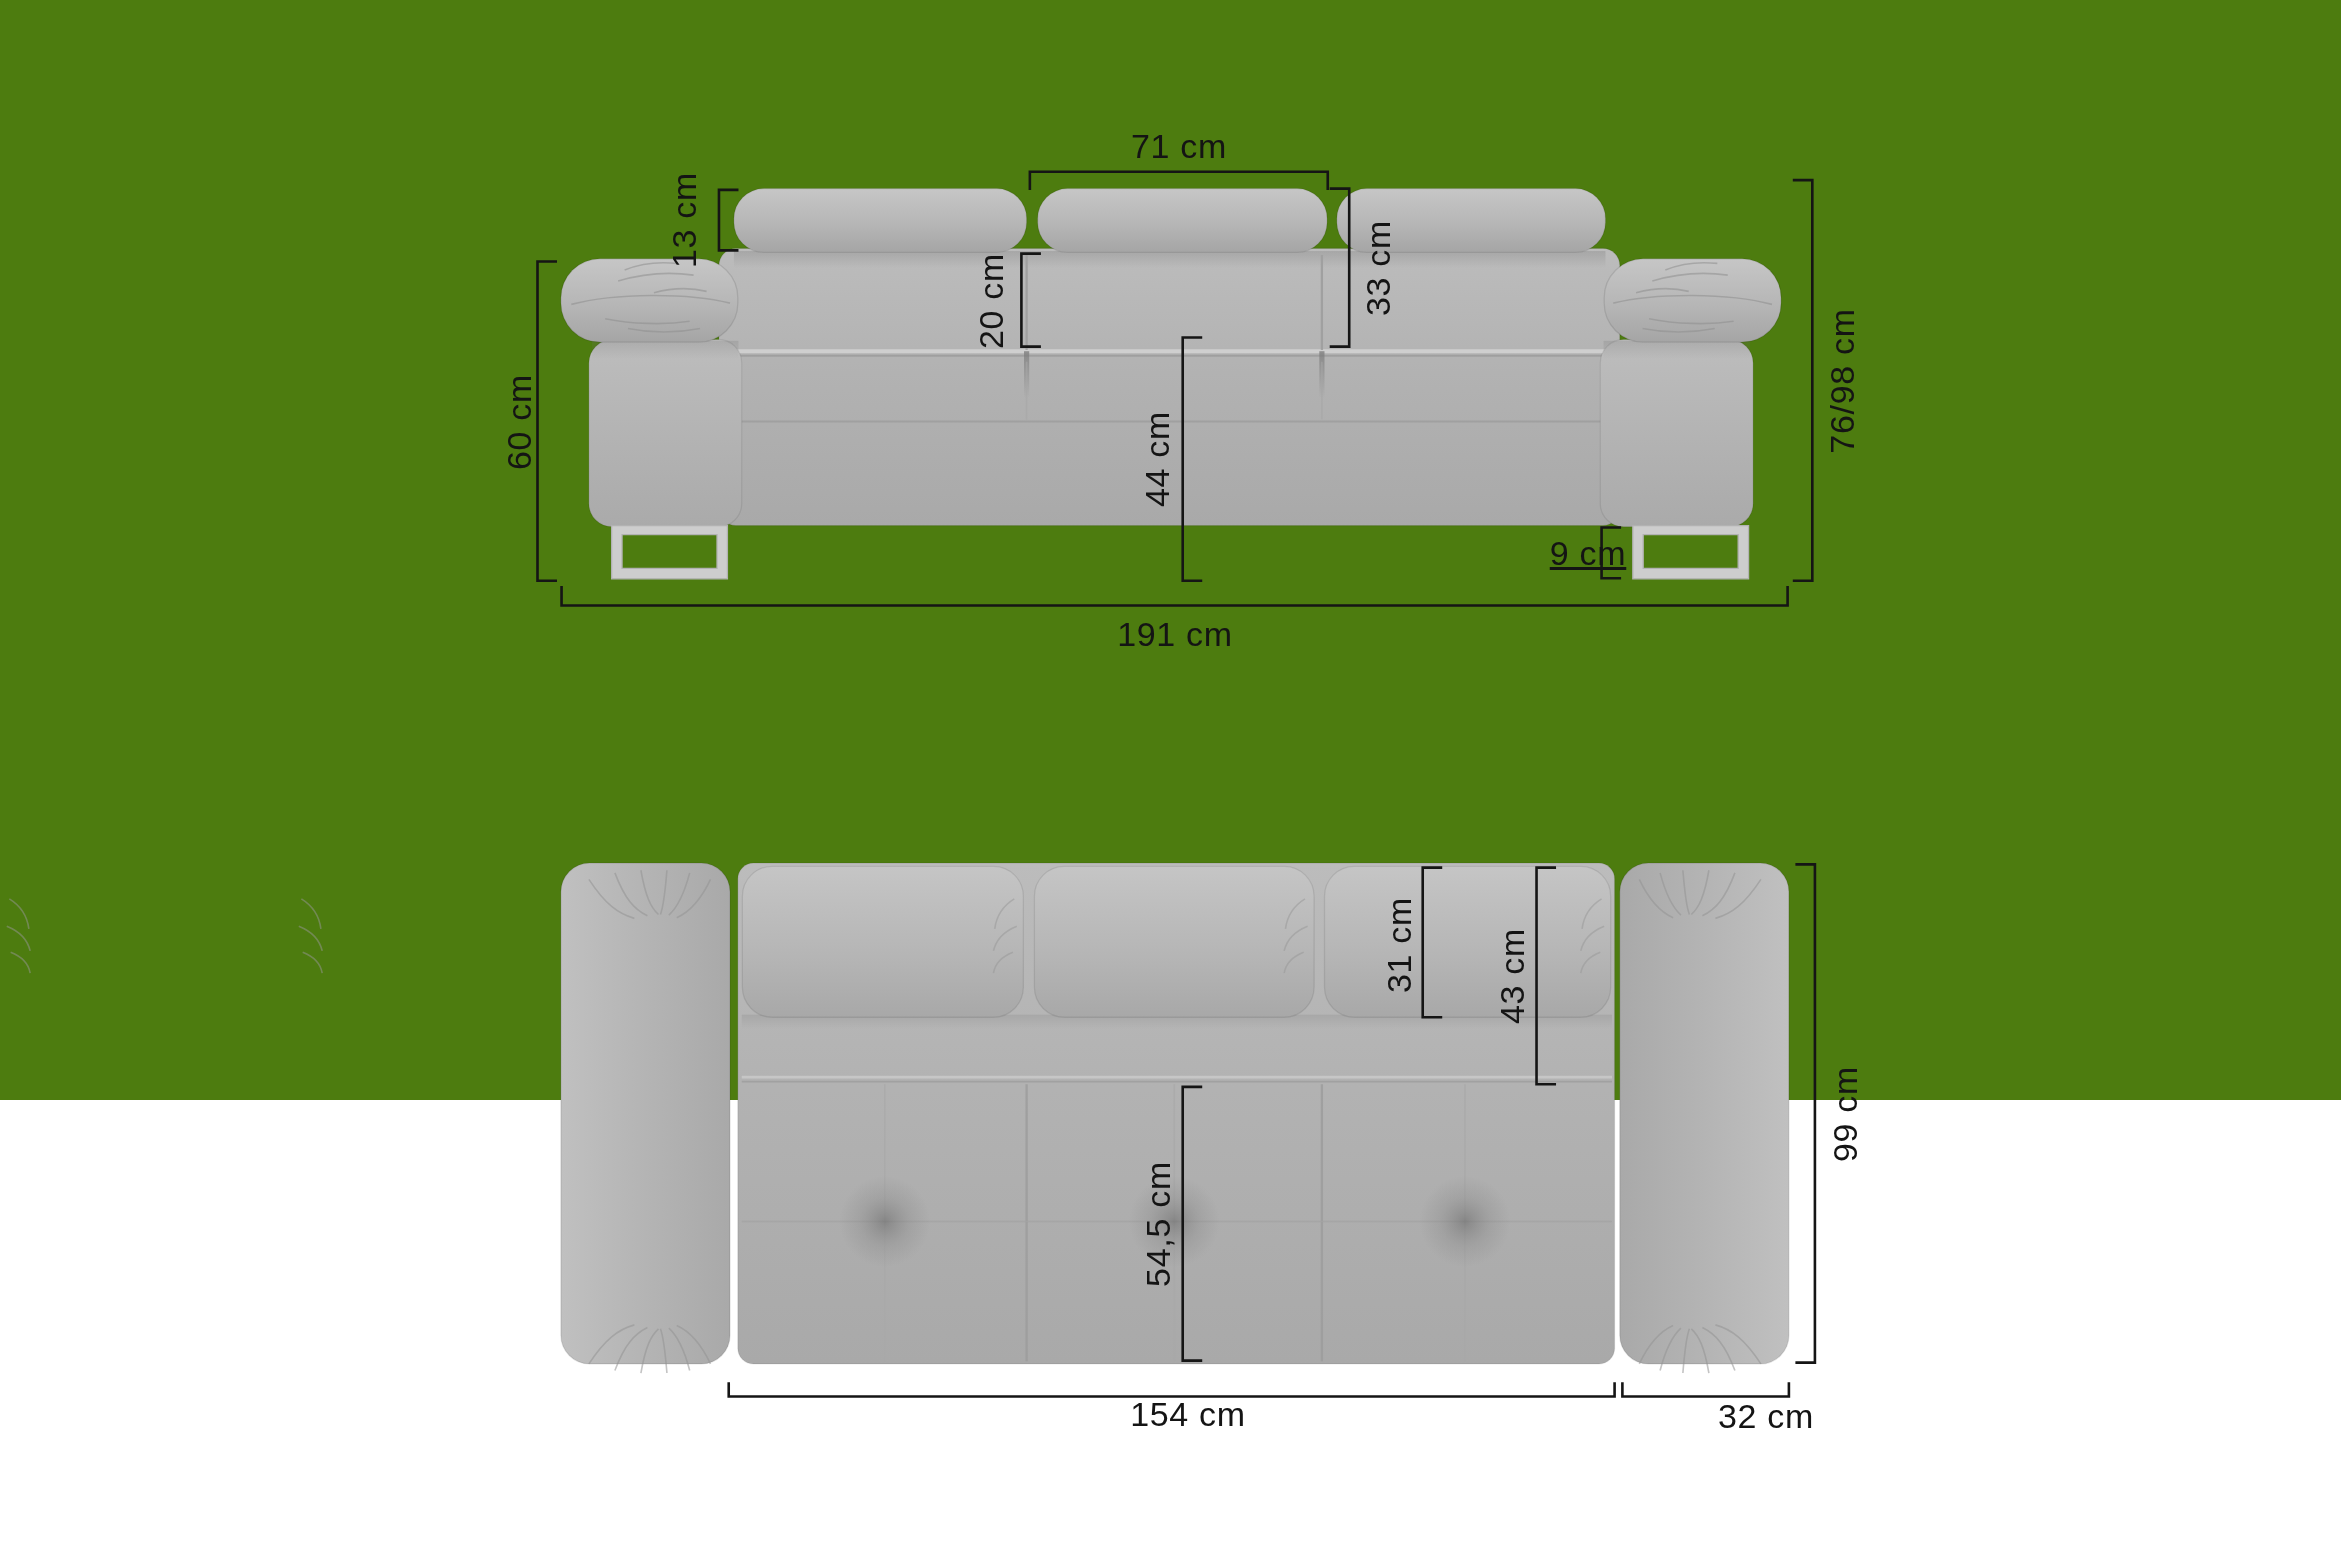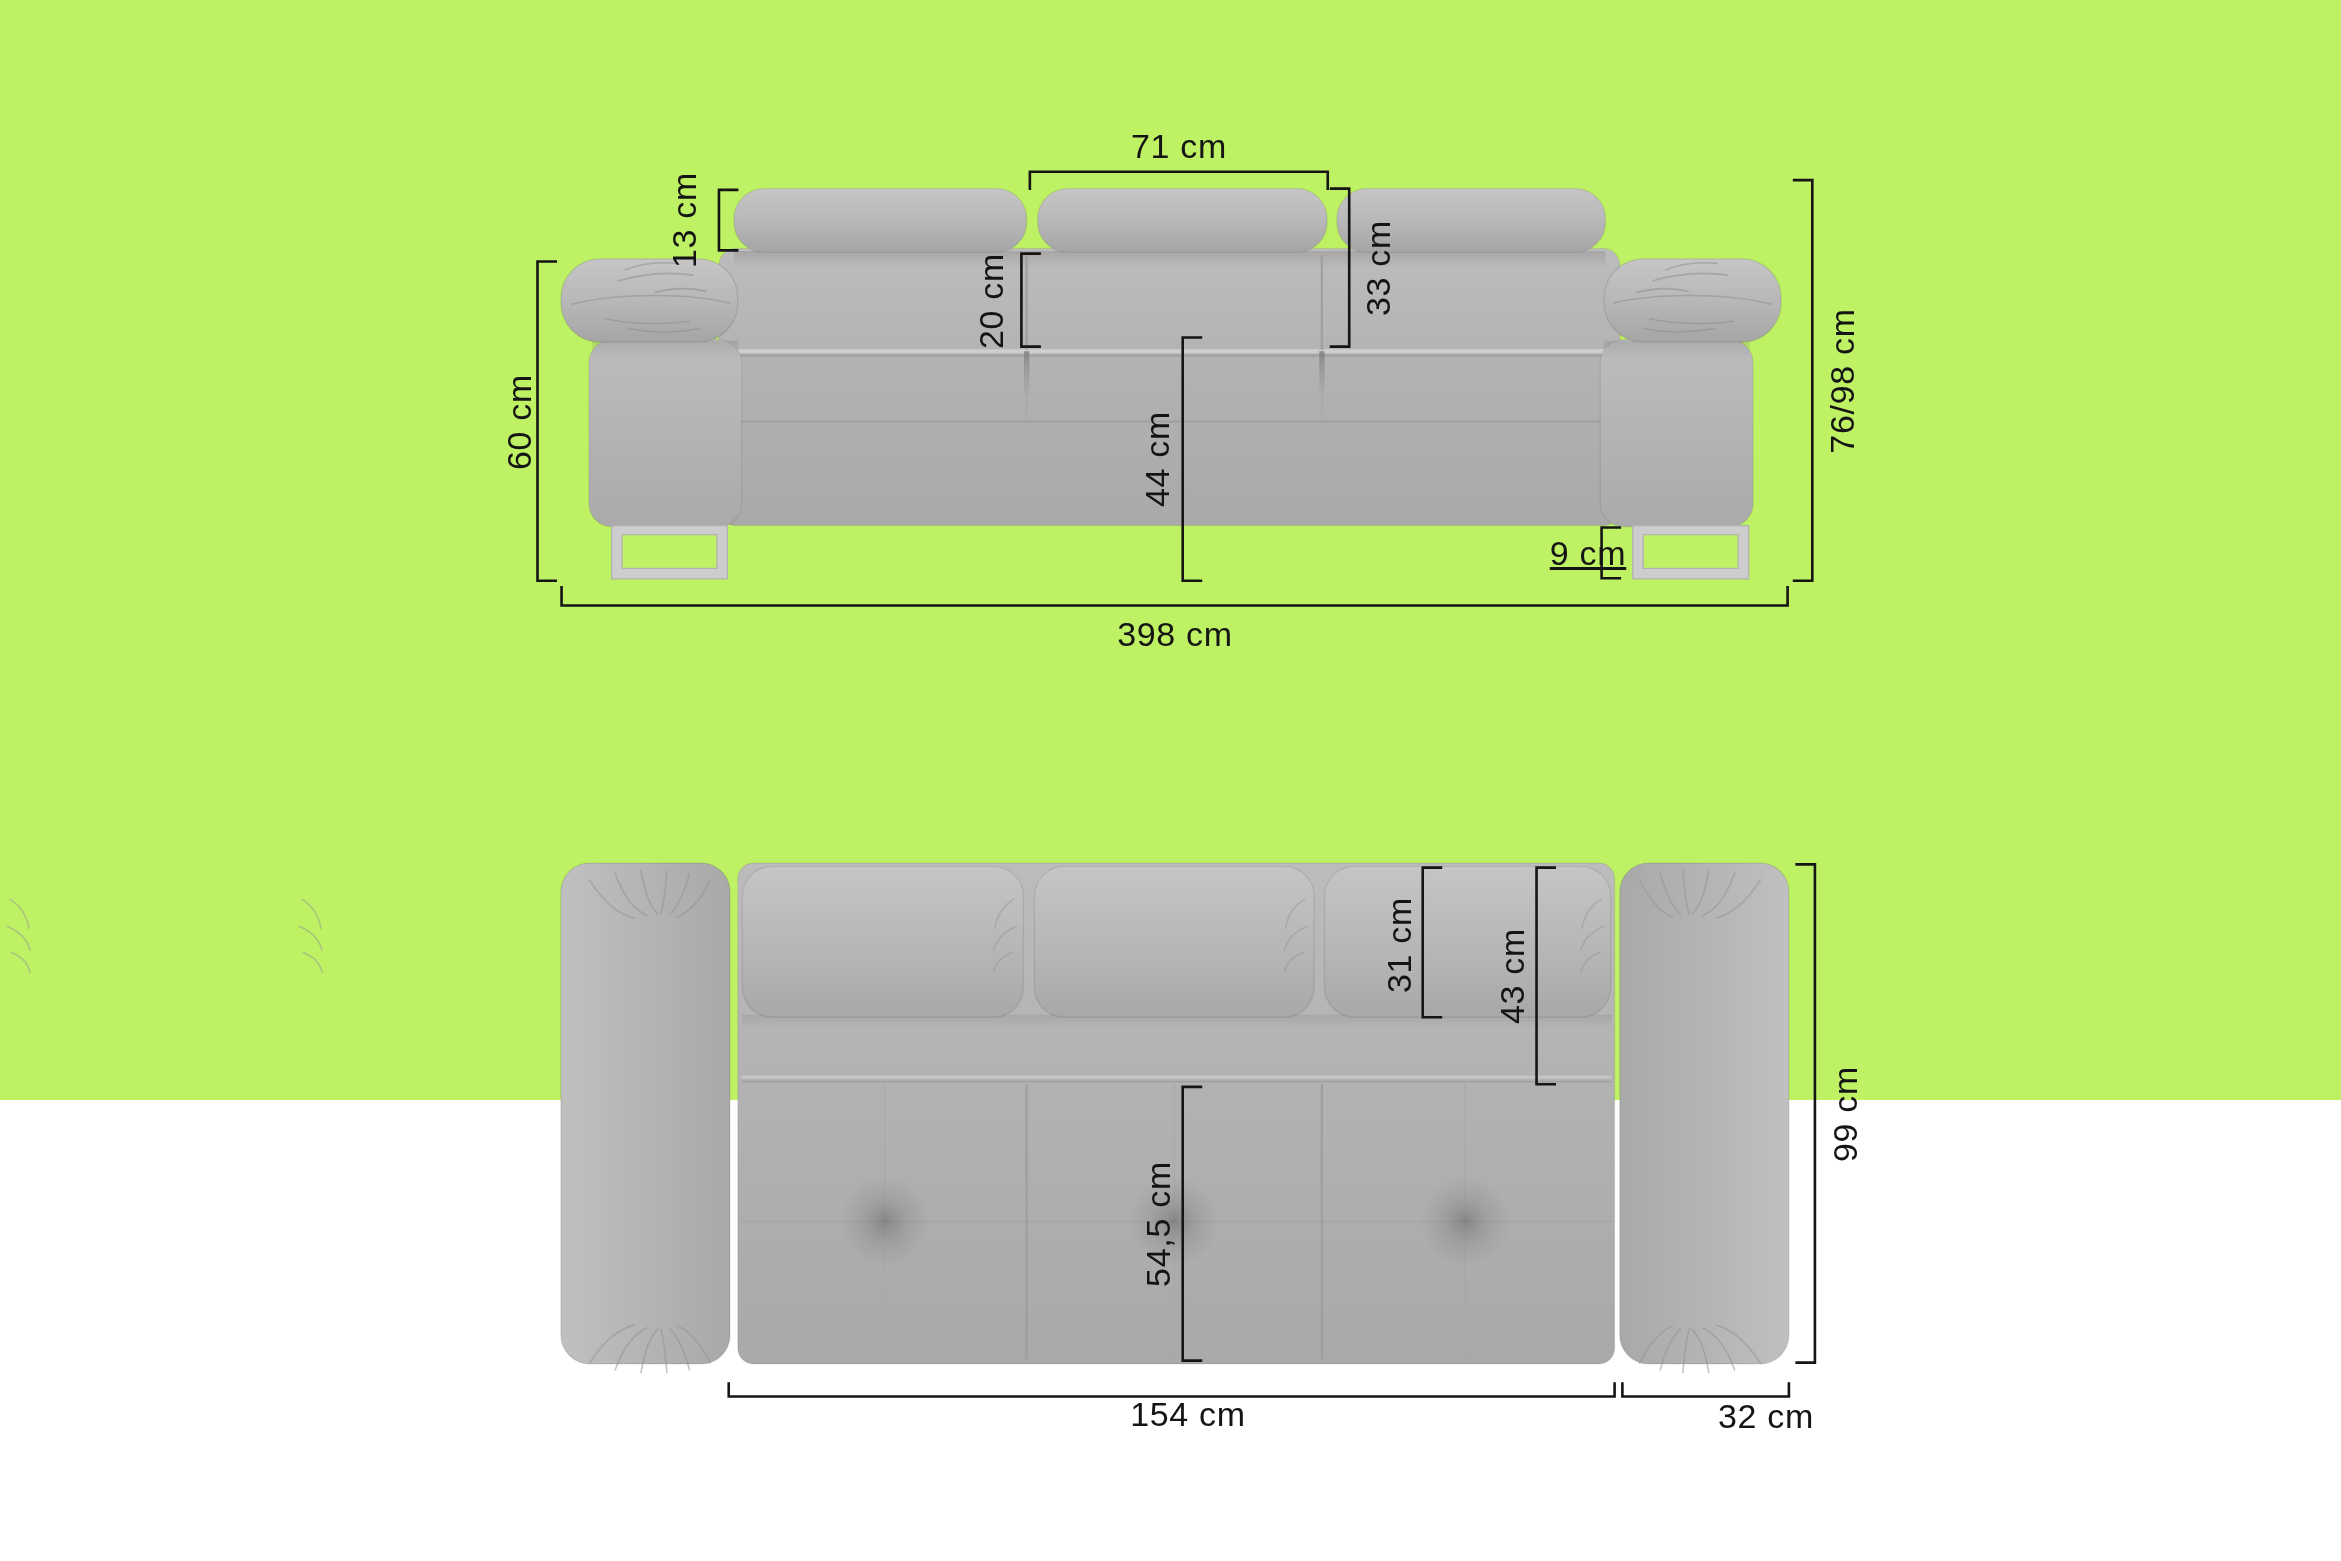--- a/index.html
+++ b/index.html
@@ -1,18 +1,18 @@
 <!DOCTYPE html>
 <html style="font-size:10.4px"><head>
 <meta charset="utf-8">
 <style>
   html,body{margin:0;padding:0;background:#ffffff;}
   body{width:2342px;height:1561px;overflow:hidden;
        font-family:"Liberation Sans", sans-serif;}
-  #stage{position:relative;width:2342px;height:1100px;background:#bef264;}
+  #stage{position:relative;width:2342px;height:1100px;background:#4d7c0f;}
   #stage svg{position:absolute;left:0;top:0;}
   .dim{position:absolute;transform:translate(-50%,-50%);
        font-size:34px;font-weight:500;color:#141414;letter-spacing:0.7px;
        white-space:nowrap;line-height:1;}
   .dim.v{transform:translate(-50%,-50%) rotate(-90deg);}
 </style>
 </head>
 <body>
 
 <div id="stage">
@@ -188,21 +188,21 @@
 </svg>
 
   <div class="dim" style="left:1179px;top:146px;">71 cm</div>
   <div class="dim v" style="left:684px;top:220px;">13 cm</div>
   <div class="dim v" style="left:991px;top:301px;">20 cm</div>
   <div class="dim v" style="left:1378px;top:268px;">33 cm</div>
   <div class="dim v" style="left:519px;top:422px;">60 cm</div>
   <div class="dim v" style="left:1842px;top:381px;">76/98 cm</div>
   <div class="dim v" style="left:1157px;top:459px;">44 cm</div>
   <div class="dim" style="left:1588px;top:553px;text-decoration:underline;">9 cm</div>
-  <div class="dim" style="left:1175px;top:634px;">398 cm</div>
+  <div class="dim" style="left:1175px;top:634px;">191 cm</div>
 
   <div class="dim v" style="left:1399px;top:945px;">31 cm</div>
   <div class="dim v" style="left:1512px;top:976px;">43 cm</div>
   <div class="dim v" style="left:1158px;top:1224px;">54,5 cm</div>
   <div class="dim v" style="left:1845px;top:1114px;">99 cm</div>
   <div class="dim" style="left:1188px;top:1414px;">154 cm</div>
   <div class="dim" style="left:1766px;top:1416px;">32 cm</div>
 
 </div>
 

